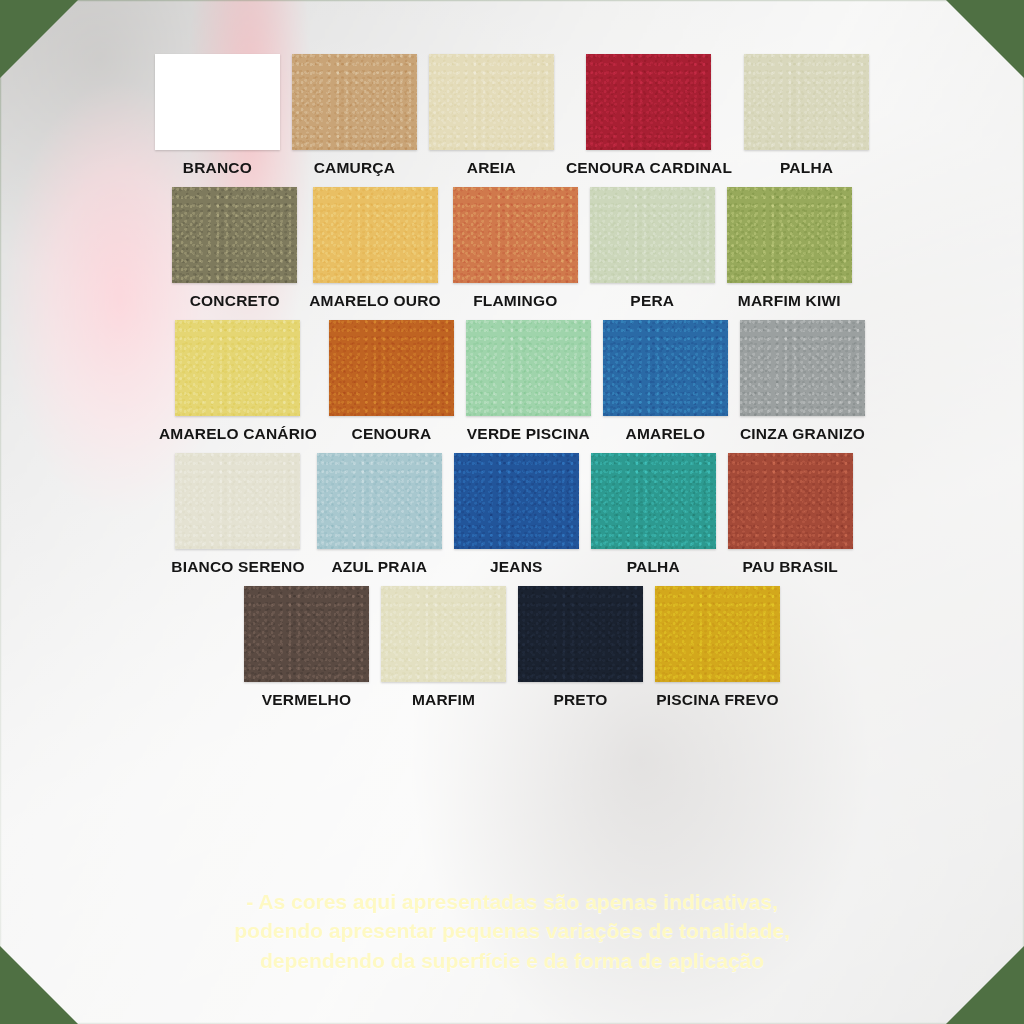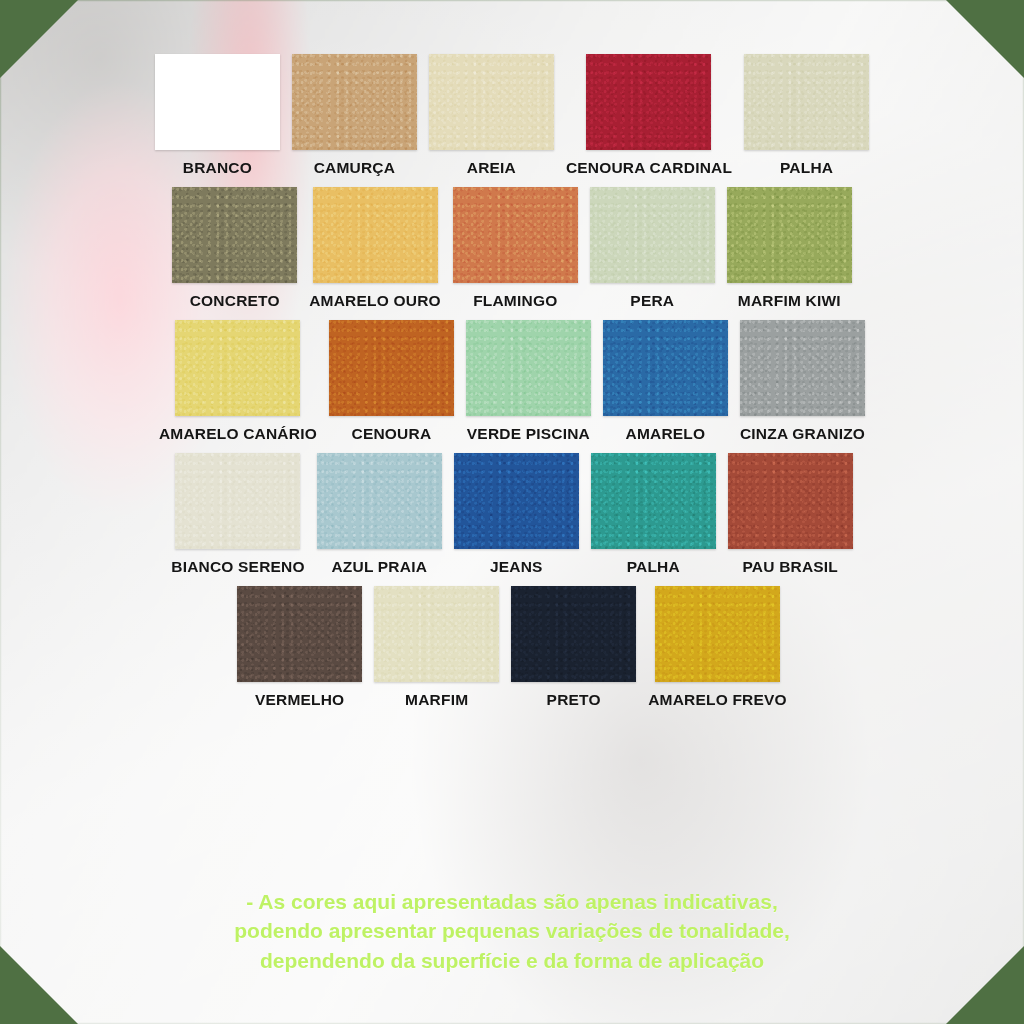--- a/index.html
+++ b/index.html
@@ -77,21 +77,21 @@
     font-weight:bold;
     color:#151515;
     letter-spacing:.2px;
     white-space:nowrap;
     text-align:center;
   }
   
   #footer{
     position:absolute; left:0; right:0; bottom:48px;
     text-align:center;
-    color:#bef264;
+    color:#fef9c3;
     font-size:21px;
     font-weight:bold;
     line-height:1.42;
     text-shadow:0 1px 1px rgba(255,255,255,.65);
     padding:0 90px;
   }
   #footer div{ white-space:nowrap; }
 </style>
 </head>
 <body>
@@ -203,21 +203,21 @@
         <div class="cell">
           <div class="swatch" style="background: rgb(227, 224, 194);"></div>
           <div class="label">MARFIM</div>
         </div>
         <div class="cell">
           <div class="swatch" style="background: rgb(26, 34, 48);"></div>
           <div class="label">PRETO</div>
         </div>
         <div class="cell">
           <div class="swatch" style="background: rgb(211, 168, 28);"></div>
-          <div class="label">AMARELO FREVO</div>
+          <div class="label">PISCINA FREVO</div>
         </div>
       </div>
     </div>
 
   <div id="footer">
     <div>- As cores aqui apresentadas são apenas indicativas,</div>
     <div>podendo apresentar pequenas variações de tonalidade,</div>
     <div>dependendo da superfície e da forma de aplicação</div>
   </div>
 

